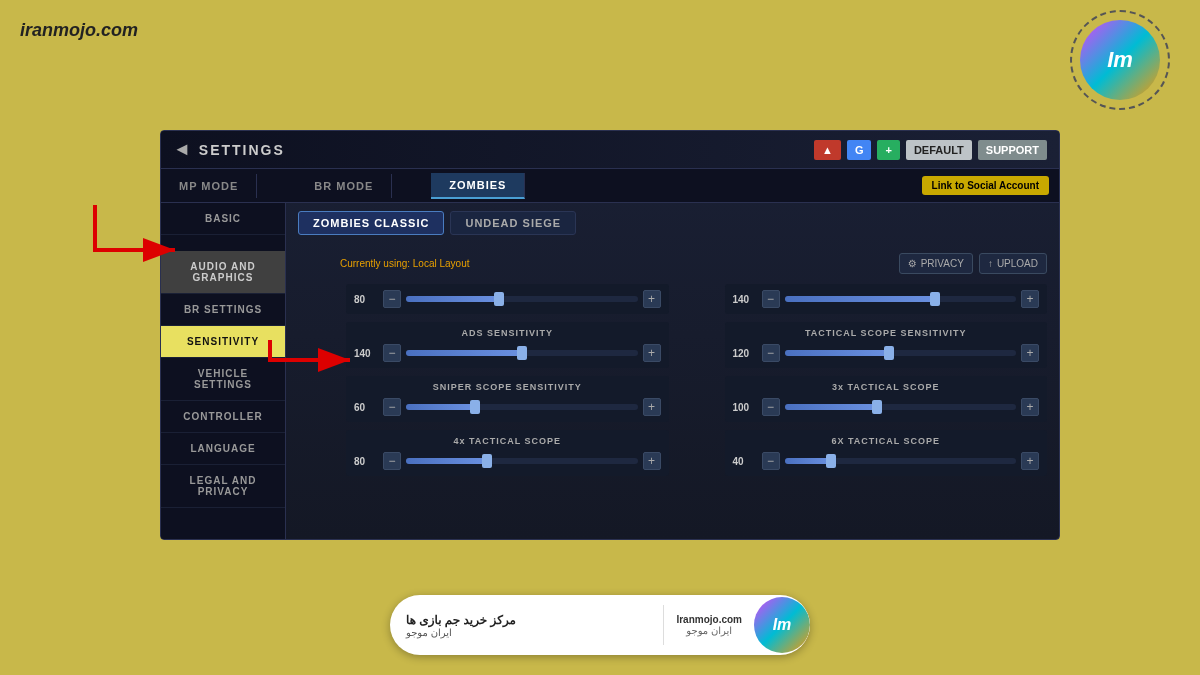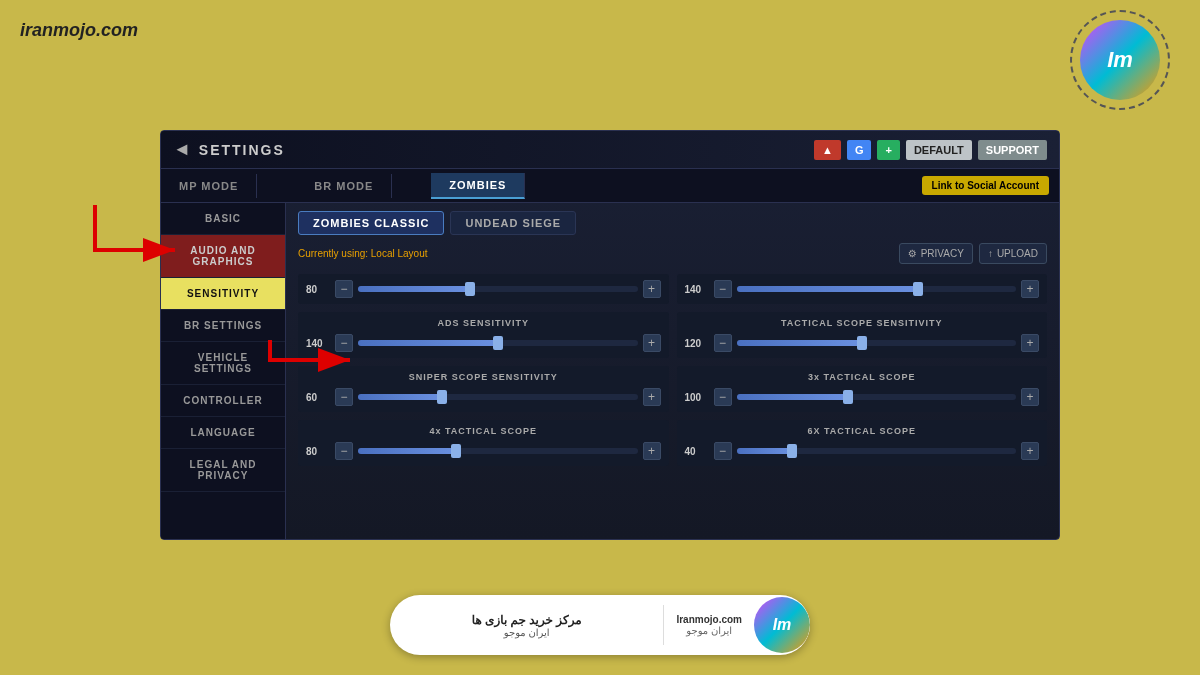--- a/index.html
+++ b/index.html
@@ -169,36 +169,37 @@
       letter-spacing: 1px;
       text-align: center;
       cursor: pointer;
       border-bottom: 1px solid #1a2035;
     }
     .sidebar-item.active {
       background: #e8e060;
       color: #111;
     }
     .sidebar-item.highlighted {
-      background: #7f1d1d;
+      background: #404040;
       color: #ccc;
+      margin-top: 16px;
     }
 
     
     .main-content {
       flex: 1;
       padding: 8px 12px;
       overflow-y: auto;
     }
 
     
     .sub-tabs {
       display: flex;
       gap: 6px;
-      margin-bottom: 8px;
+      margin-bottom: 18px;
     }
     .sub-tab {
       padding: 5px 14px;
       font-size: 11px;
       font-weight: bold;
       color: #aaa;
       background: #1a2540;
       border: 1px solid #2a3555;
       border-radius: 3px;
       cursor: pointer;
@@ -213,20 +214,21 @@
     
     .layout-info {
       display: flex;
       align-items: center;
       justify-content: space-between;
       margin-bottom: 10px;
     }
     .layout-text {
       font-size: 10px;
       color: #888;
+      margin-left: 42px;
     }
     .layout-text span {
       color: #e8a000;
     }
     .layout-actions {
       display: flex;
       gap: 6px;
     }
     .layout-action-btn {
       display: flex;
@@ -244,20 +246,21 @@
     
     .sensitivity-grid {
       display: grid;
       grid-template-columns: 1fr 1fr;
       gap: 8px;
     }
     .sens-row {
       background: #131a2a;
       border-radius: 3px;
       padding: 6px 8px;
+      margin-left: 48px;
     }
     .sens-label {
       font-size: 9px;
       color: #aaa;
       letter-spacing: 1px;
       margin-bottom: 6px;
       font-weight: bold;
       text-align: center;
     }
     .slider-row {
@@ -319,21 +322,21 @@
       background: white;
       border-radius: 30px;
       display: flex;
       align-items: center;
       overflow: hidden;
       box-shadow: 0 2px 8px rgba(0,0,0,0.3);
     }
     .banner-text-area {
       flex: 1;
       padding: 6px 16px;
-      text-align: center;
+      text-align: left;
     }
     .banner-main-text {
       font-size: 12px;
       font-weight: bold;
       color: #222;
     }
     .banner-sub-text {
       font-size: 10px;
       color: #555;
     }
@@ -408,22 +411,22 @@
     <div class="mode-tab">BR MODE</div>
     <div class="mode-tab active">ZOMBIES</div>
     <div class="social-btn">Link to Social Account</div>
   </div>
 
   <div class="panel-body">
 
     <div class="sidebar">
       <div class="sidebar-item">BASIC</div>
       <div class="sidebar-item highlighted">AUDIO AND GRAPHICS</div>
+      <div class="sidebar-item">BR SETTINGS</div>
       <div class="sidebar-item active">SENSITIVITY</div>
-      <div class="sidebar-item">BR SETTINGS</div>
       <div class="sidebar-item">VEHICLE SETTINGS</div>
       <div class="sidebar-item">CONTROLLER</div>
       <div class="sidebar-item">LANGUAGE</div>
       <div class="sidebar-item">LEGAL AND PRIVACY</div>
     </div>
 
     <div class="main-content">
 
       <div class="sub-tabs">
         <div class="sub-tab active">ZOMBIES CLASSIC</div>

